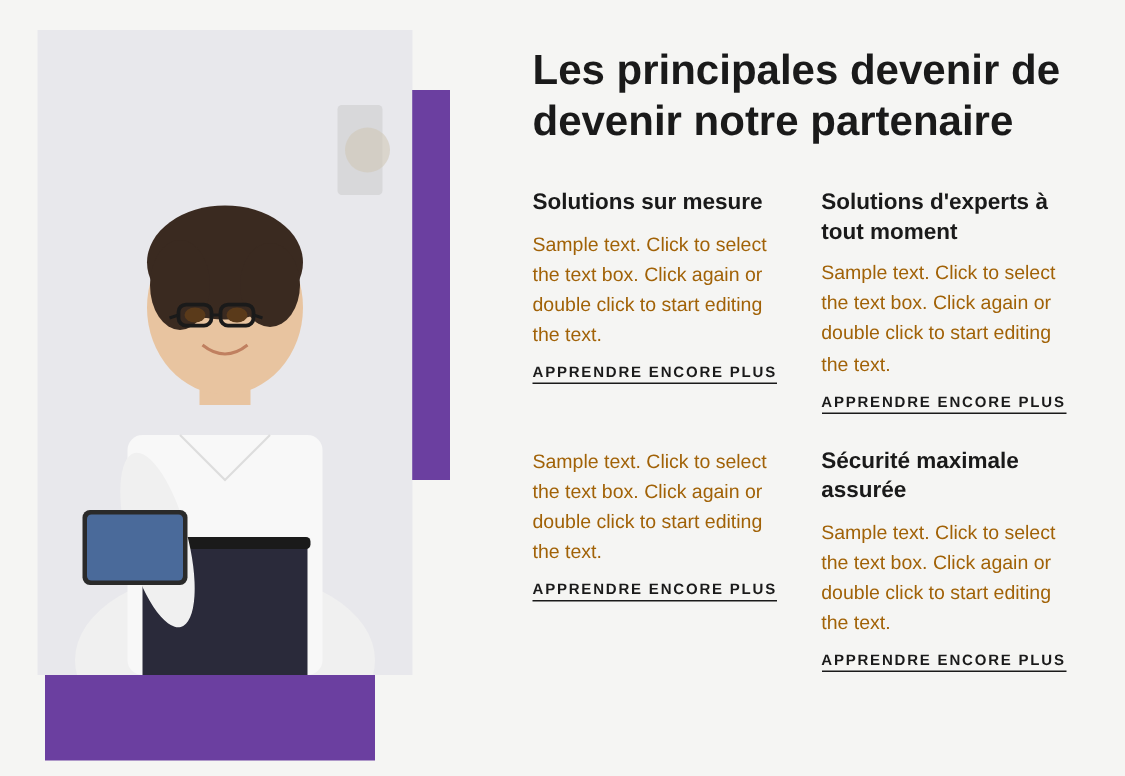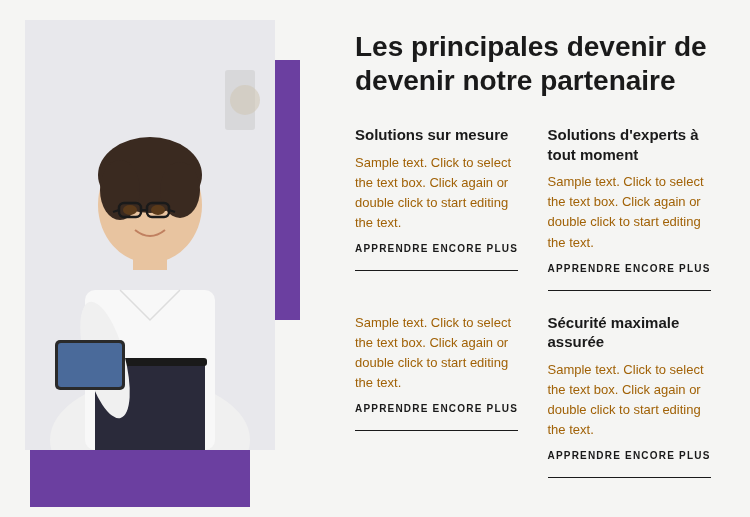--- a/index.html
+++ b/index.html
@@ -100,21 +100,21 @@
     }
 
     .feature-link {
       font-size: 10px;
       font-weight: 700;
       color: #1a1a1a;
       letter-spacing: 1.2px;
       text-transform: uppercase;
       text-decoration: none;
       border-bottom: 1.5px solid #1a1a1a;
-      padding-bottom: 16px;
+      padding-bottom: 1px;
       display: inline-block;
       width: fit-content;
       cursor: pointer;
       text-align: center;
     }
   </style>
 </head>
 <body>
 
 <div class="page-container">

